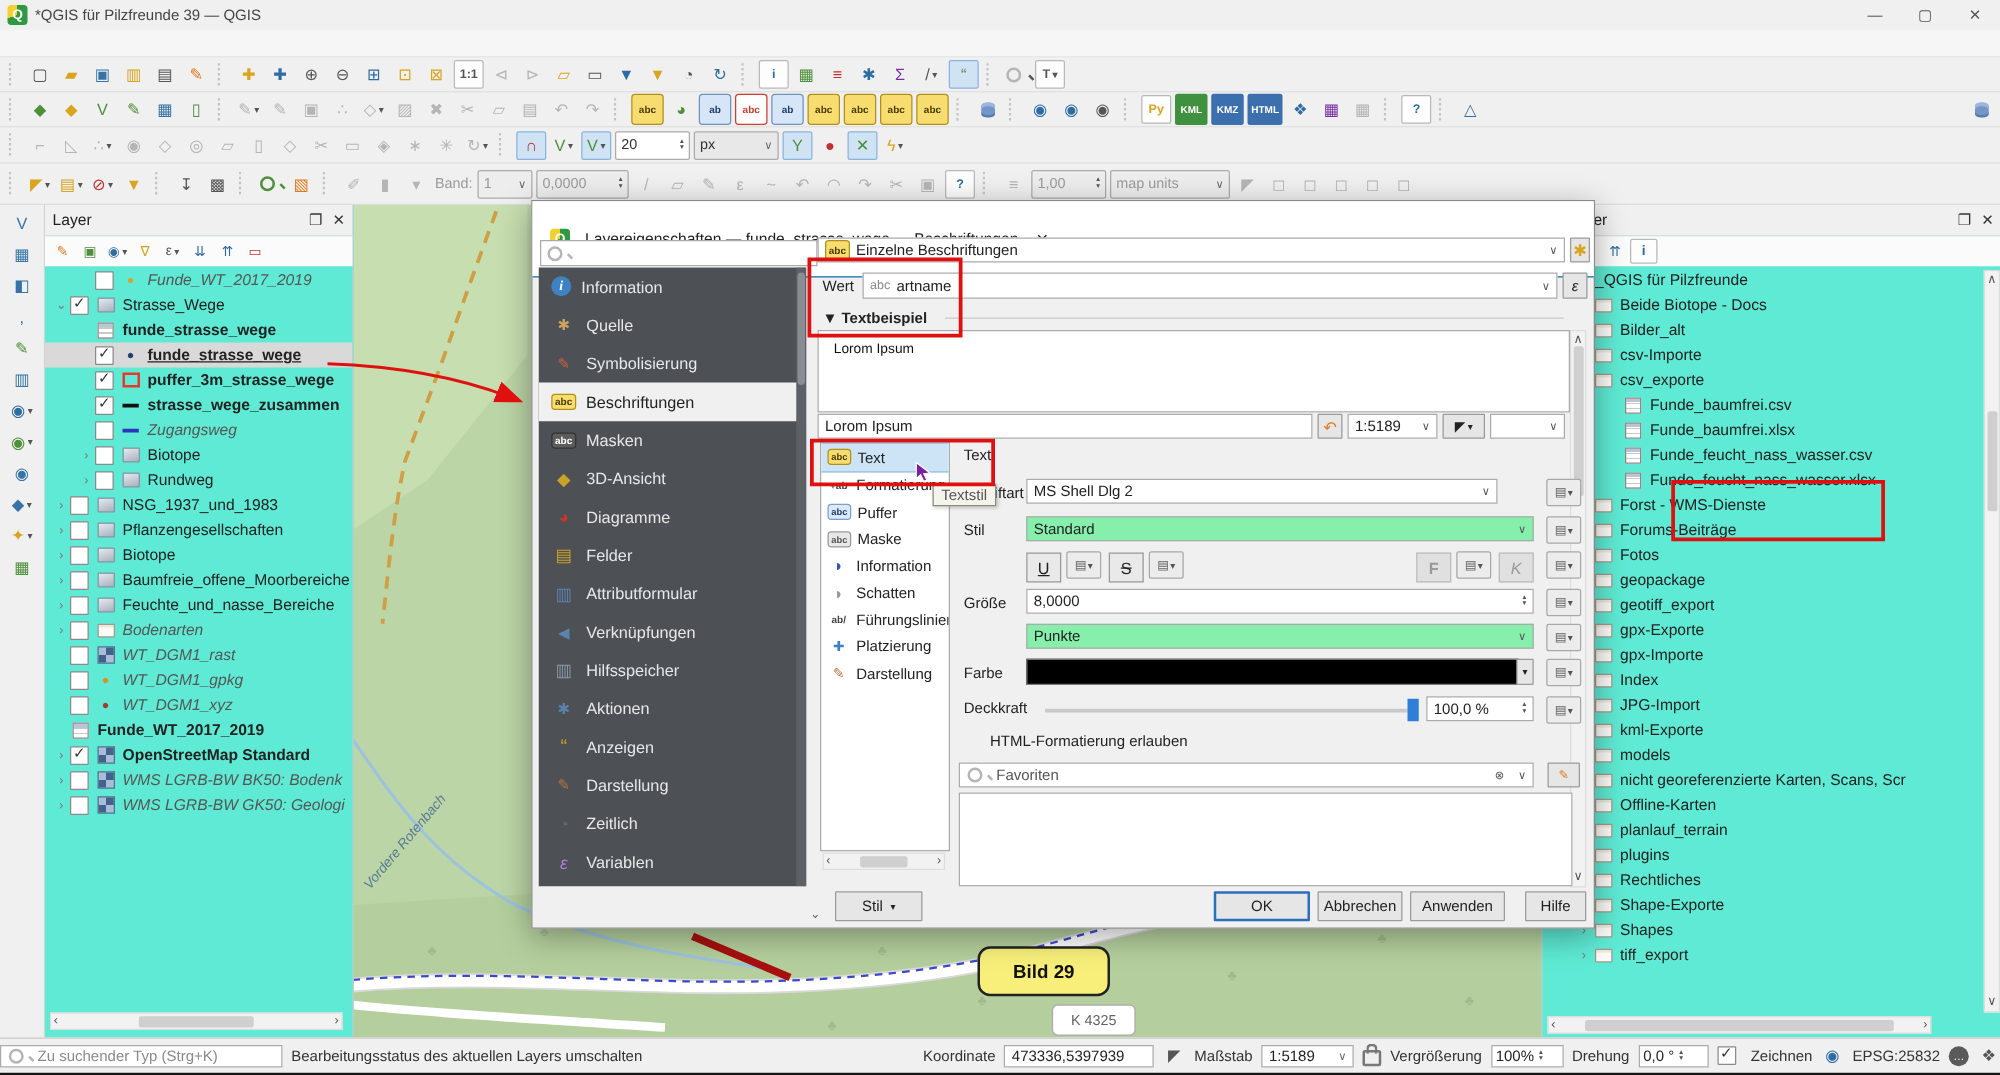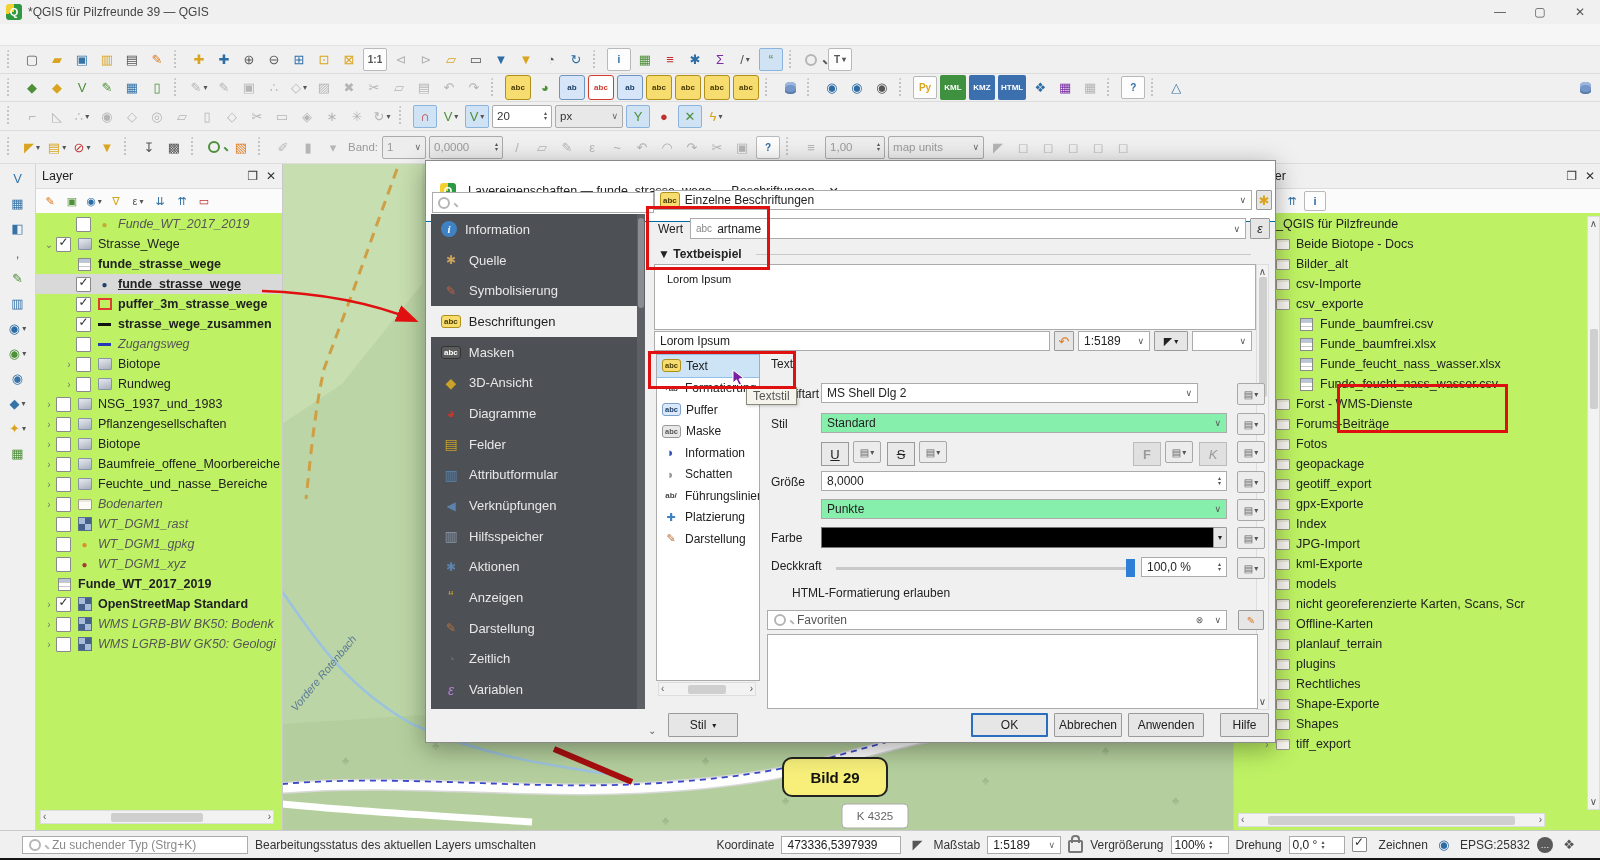--- a/index.html
+++ b/index.html
@@ -42,21 +42,21 @@
   .gl[data-k="combo"]::after{content:"∨";font-size:9px;color:#666;margin-left:6px}
   .gl[data-k="spin"][data-w="64"]{min-width:64px}.gl[data-k="spin"][data-w="50"]{min-width:50px}
   .gl[data-k="combo"][data-w="70"]{min-width:58px}.gl[data-k="combo"][data-w="40"]{min-width:34px}.gl[data-k="combo"][data-w="90"]{min-width:86px}
   .gl[data-k="lbl"]{color:#9a9a9a;font-size:11.5px}
   .gl[data-dis="1"]{color:#9a9a9a;background:#ededed}
   .gl[data-k="db"]{position:relative}
   .gl[data-k="db"]::before{content:"";width:11px;height:12px;background:#7596c8;border-radius:5px/3px;box-shadow:inset 0 3px 0 #9cb6dd,inset 0 -2px 0 #5a7cab}
   
   .leftstrip{position:absolute;left:0;top:164px;width:36px;height:666px;background:#f0f0f0;border-right:1px solid #d5d5d5;display:flex;flex-direction:column;align-items:center;padding-top:4px;box-sizing:border-box;gap:4px}
   
-  .panel{position:absolute;background:#bef264;border-right:1px solid #c9c9c9;z-index:5}
+  .panel{position:absolute;background:#5eead4;border-right:1px solid #c9c9c9;z-index:5}
   .phead{height:24px;background:#f0f0f0;display:flex;align-items:center;padding:0 6px;border-bottom:1px solid #ddd}
   .ptitle{font-size:12.5px;color:#222}
   .pbtns{margin-left:auto;display:flex;gap:8px;color:#333;font-size:12px}
   .ptools{height:24px;display:flex;align-items:center;gap:2px;padding:0 4px;background:#fbfbfb}
   .ptools .gl{min-width:18px;height:18px;font-size:11px}
   .tree{position:absolute;left:0;right:0;overflow:hidden}
   .trow{height:20px;display:flex;align-items:center;padding-left:6px;white-space:nowrap}
   .trow[data-ind="1"]{padding-left:26px}.trow[data-ind="2"]{padding-left:50px}
   .trow[data-sel="1"]{background:#d9d9d9}
   .tarrow{width:14px;flex:none;color:#777;font-size:10px;text-align:center}
@@ -132,21 +132,21 @@
   .tic[data-ic="tab-format-icon"]{font:bold 8px "Liberation Sans",sans-serif;color:#444}
   .tic[data-ic="tab-background-icon"]{color:#3355bb;font-size:13px}
   .tic[data-ic="tab-shadow-icon"]{color:#999;font-size:13px}
   .tic[data-ic="tab-callouts-icon"]{font:bold 8px "Liberation Sans",sans-serif;color:#444}
   .tic[data-ic="tab-placement-icon"]{color:#3f82c4}
   .tic[data-ic="tab-rendering-icon"]{color:#b9733e}
   .fmtbtn{position:absolute;width:26px;height:22px;background:#e9e9e9;border:1px solid #999;display:flex;align-items:center;justify-content:center;font-size:13px;color:#222}
   .fmtbtn.dis{color:#9a9a9a;border-color:#bbb;background:#e0e0e0}
   .tooltip{position:absolute;background:#f4f4ec;border:1px solid #8a8a7a;color:#555;font-size:12px;padding:1px 6px;z-index:60;box-shadow:1px 1px 3px rgba(0,0,0,.2)}
   
-  .statusbar{position:absolute;left:0;top:830px;width:1600px;height:28px;background:#f0f0f0;border-top:1px solid #c9c9c9;display:flex;align-items:center;gap:7px;padding:0 22px;box-sizing:border-box;z-index:8;font-size:12px}
+  .statusbar{position:absolute;left:0;top:830px;width:1600px;height:28px;background:#f0f0f0;border-top:1px solid #c9c9c9;display:flex;align-items:center;gap:7px;padding:0 0;box-sizing:border-box;z-index:8;font-size:12px}
   .sb-input{background:#fff;border:1px solid #ababab;height:18px;display:flex;align-items:center;padding:0 5px;gap:5px;box-sizing:border-box}
   .sb-label{color:#333}
   .spin2{background:#fff;border:1px solid #ababab;height:18px;display:flex;align-items:center;padding:0 3px;box-sizing:border-box}
   .spin2::after{content:"▴\a▾";white-space:pre;font-size:6px;line-height:5px;color:#555;margin-left:4px}
   .lockic{width:11px;height:9px;border:2px solid #777;border-radius:2px;position:relative;margin-top:4px}
   .lockic::before{content:"";position:absolute;left:1px;top:-7px;width:5px;height:6px;border:2px solid #777;border-bottom:none;border-radius:4px 4px 0 0}
   .bubble{width:16px;height:16px;border-radius:50%;background:#5a5a5a;color:#fff;display:flex;align-items:center;justify-content:center;font-size:9px}
   .bline{position:absolute;left:0;top:858px;width:1600px;height:2px;background:#151515}
   
   .redrect{position:absolute;border:3px solid #e01010;z-index:100;pointer-events:none}
@@ -607,27 +607,27 @@
           <span class="tlabel">Funde_baumfrei.csv</span>
         </div>
         <div class="trow" data-ind="2">
           <span class="tarrow"></span>
           <span class="lic" data-ic="csv"></span>
           <span class="tlabel">Funde_baumfrei.xlsx</span>
         </div>
         <div class="trow" data-ind="2">
           <span class="tarrow"></span>
           <span class="lic" data-ic="csv"></span>
+          <span class="tlabel">Funde_feucht_nass_wasser.csv</span>
+        </div>
+        <div class="trow" data-ind="2">
+          <span class="tarrow"></span>
+          <span class="lic" data-ic="csv"></span>
           <span class="tlabel">Funde_feucht_nass_wasser.xlsx</span>
         </div>
-        <div class="trow" data-ind="2">
-          <span class="tarrow"></span>
-          <span class="lic" data-ic="csv"></span>
-          <span class="tlabel">Funde_feucht_nass_wasser.csv</span>
-        </div>
         <div class="trow" data-ind="1">
           <span class="tarrow">›</span>
           <span class="lic" data-ic="folder"></span>
           <span class="tlabel">Forst - WMS-Dienste</span>
         </div>
         <div class="trow" data-ind="1">
           <span class="tarrow">›</span>
           <span class="lic" data-ic="folder"></span>
           <span class="tlabel">Forums-Beiträge</span>
         </div>
@@ -643,20 +643,25 @@
         </div>
         <div class="trow" data-ind="1">
           <span class="tarrow">›</span>
           <span class="lic" data-ic="folder"></span>
           <span class="tlabel">geotiff_export</span>
         </div>
         <div class="trow" data-ind="1">
           <span class="tarrow">›</span>
           <span class="lic" data-ic="folder"></span>
           <span class="tlabel">gpx-Exporte</span>
+        </div>
+        <div class="trow" data-ind="1">
+          <span class="tarrow">›</span>
+          <span class="lic" data-ic="folder"></span>
+          <span class="tlabel">gpx-Importe</span>
         </div>
         <div class="trow" data-ind="1">
           <span class="tarrow">›</span>
           <span class="lic" data-ic="folder"></span>
           <span class="tlabel">Index</span>
         </div>
         <div class="trow" data-ind="1">
           <span class="tarrow">›</span>
           <span class="lic" data-ic="folder"></span>
           <span class="tlabel">JPG-Import</span>

